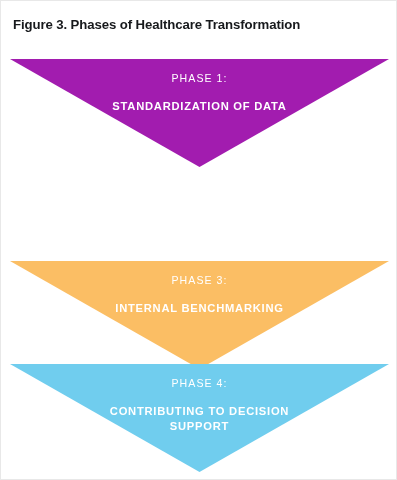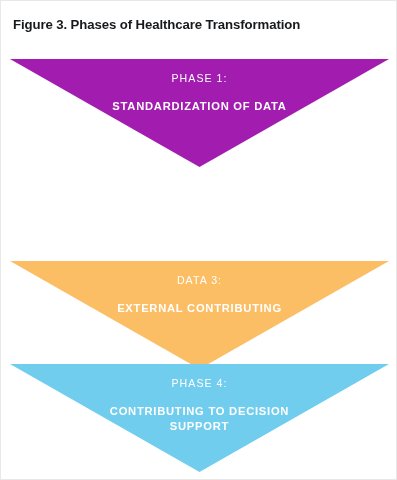--- a/index.html
+++ b/index.html
@@ -87,22 +87,22 @@
 
   <div id="funnel">
 
     <div class="phase phase-1">
       <div class="phase-label">PHASE 1:</div>
       <div class="phase-title">STANDARDIZATION OF DATA</div>
     </div>
 
 
     <div class="phase phase-3">
-      <div class="phase-label">DATA 3:</div>
-      <div class="phase-title">EXTERNAL CONTRIBUTING</div>
+      <div class="phase-label">PHASE 3:</div>
+      <div class="phase-title">INTERNAL BENCHMARKING</div>
     </div>
 
     <div class="phase phase-4">
       <div class="phase-label">PHASE 4:</div>
       <div class="phase-title">CONTRIBUTING TO DECISION SUPPORT</div>
     </div>
 
   </div>
 </div>
 

